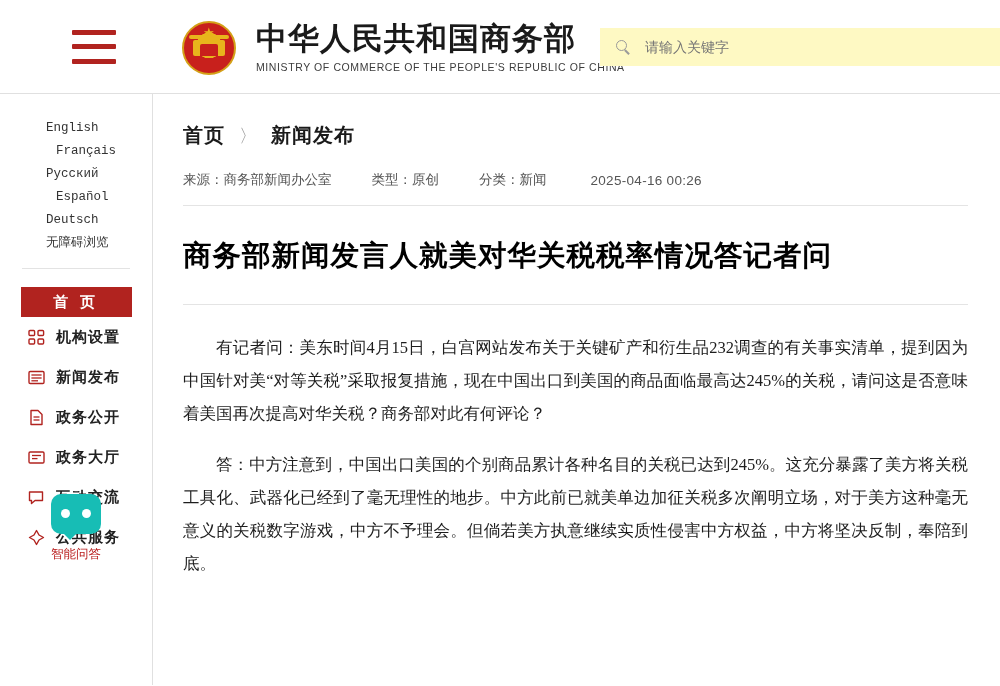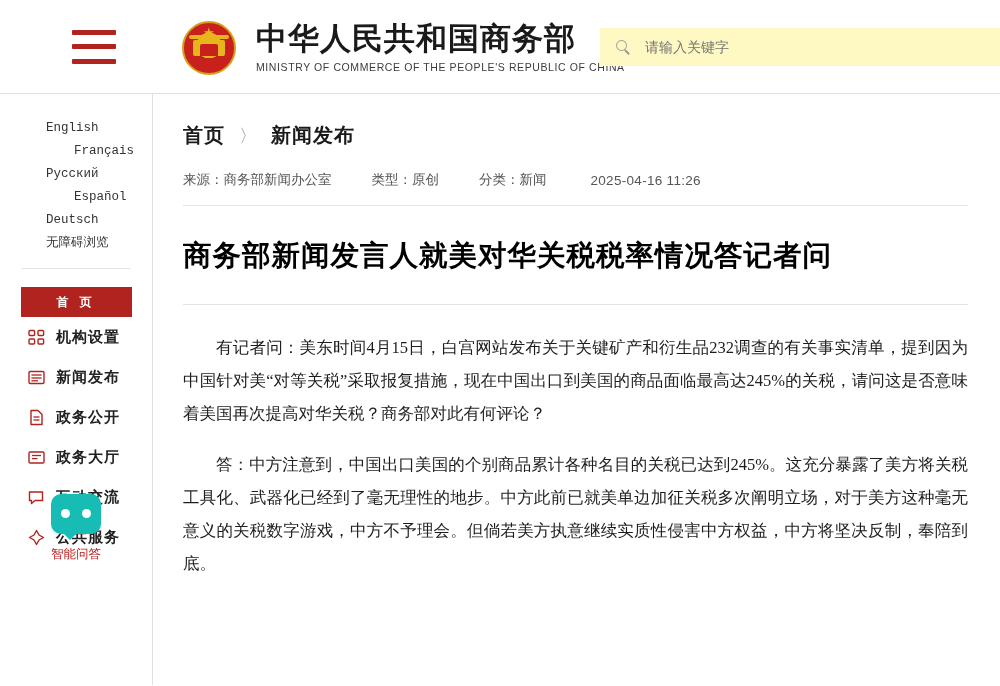--- a/index.html
+++ b/index.html
@@ -105,32 +105,32 @@
   .sidebar {
     width: 153px; flex: 0 0 153px;
     border-right: 1px solid #e0e0e0;
     padding-top: 22px;
     background: #fff;
     position: relative;
   }
   .lang-list { padding: 0 0 0 46px; }
   .lang-row { font-size: 12.5px; color: #333; line-height: 22px; }
   .lang-row span { cursor: pointer; font-family: Liberation Mono, monospace; }
-  .lang-row span + span { margin-left: 28px; }
+  .lang-row span + span { margin-left: 10px; }
   .lang-sep {
     margin: 14px 22px 0 22px;
     border-top: 1px solid #e3e3e3;
   }
   .nav-home {
     margin: 18px auto 0 auto;
     width: 111px; height: 30px;
     background: #b1231f;
     color: #fff;
     font-family: "Liberation Serif", serif;
-    font-size: 12px; font-weight: 700;
+    font-size: 15px; font-weight: 700;
     letter-spacing: 4px;
     display: flex; align-items: center; justify-content: center;
     cursor: pointer;
   }
   .nav-item {
     display: flex; align-items: center;
     height: 40px;
     padding-left: 28px;
     cursor: pointer;
   }
@@ -360,21 +360,21 @@
       <div class="meta">
         <span class="m">
           <span>来源：</span><span>商务部新闻办公室</span>
         </span>
         <span class="m">
           <span>类型：</span><span>原创</span>
         </span>
         <span class="m">
           <span>分类：</span><span>新闻</span>
         </span>
-        <span class="date">2025-04-16 11:26</span>
+        <span class="date">2025-04-16 00:26</span>
       </div>
 
       <div class="rule"></div>
 
       <h1 class="article-title">商务部新闻发言人就美对华关税税率情况答记者问</h1>
 
       <div class="title-rule"></div>
 
       <div class="article-body">
         <p class="para">有记者问：美东时间4月15日，白宫网站发布关于关键矿产和衍生品232调查的有关事实清单，提到因为中国针对美“对等关税”采取报复措施，现在中国出口到美国的商品面临最高达245%的关税，请问这是否意味着美国再次提高对华关税？商务部对此有何评论？</p>

